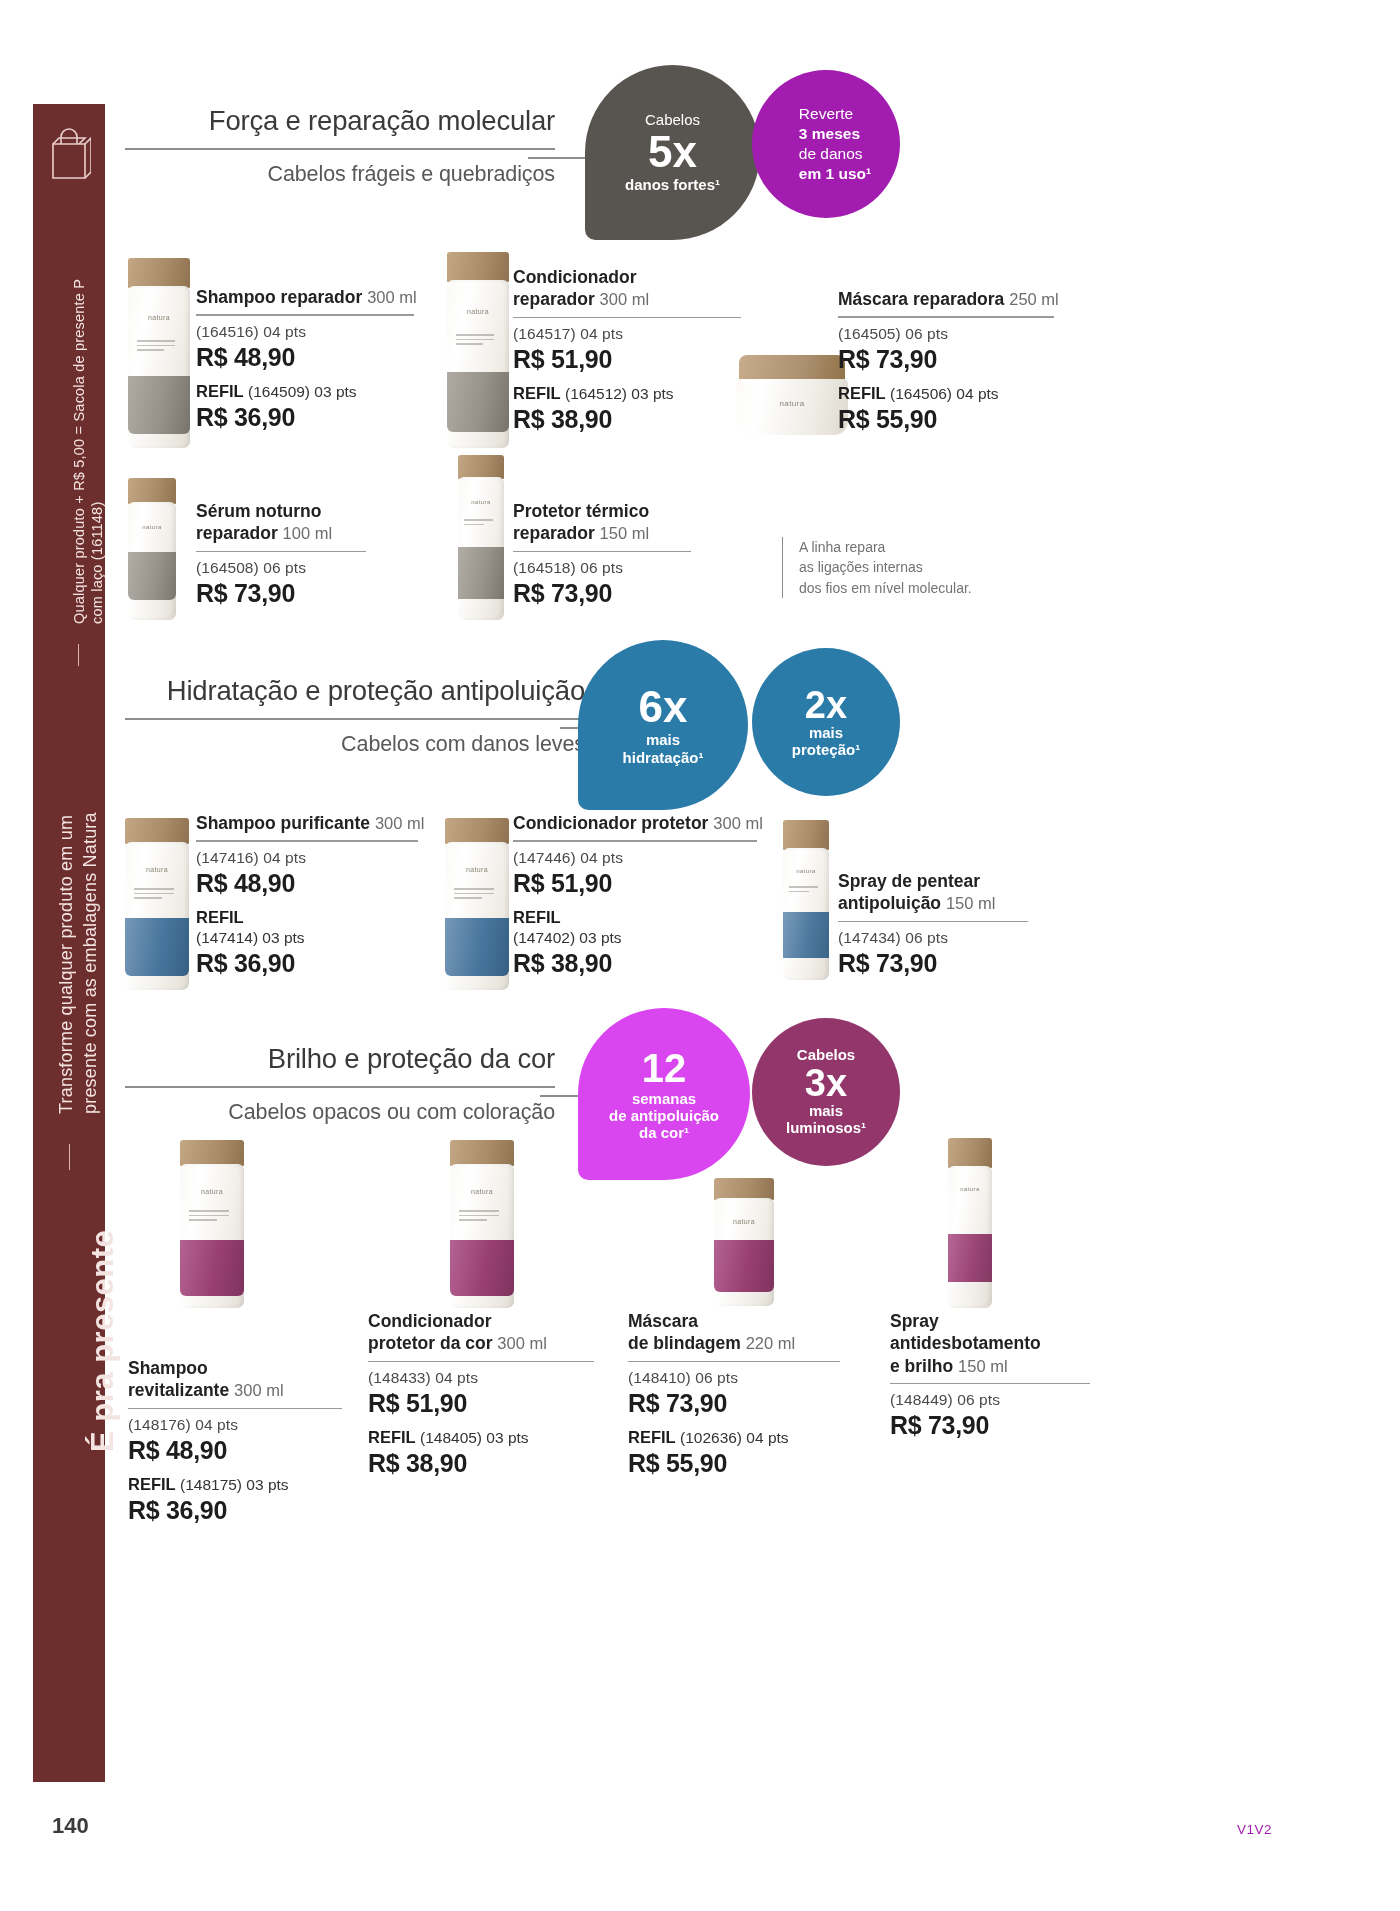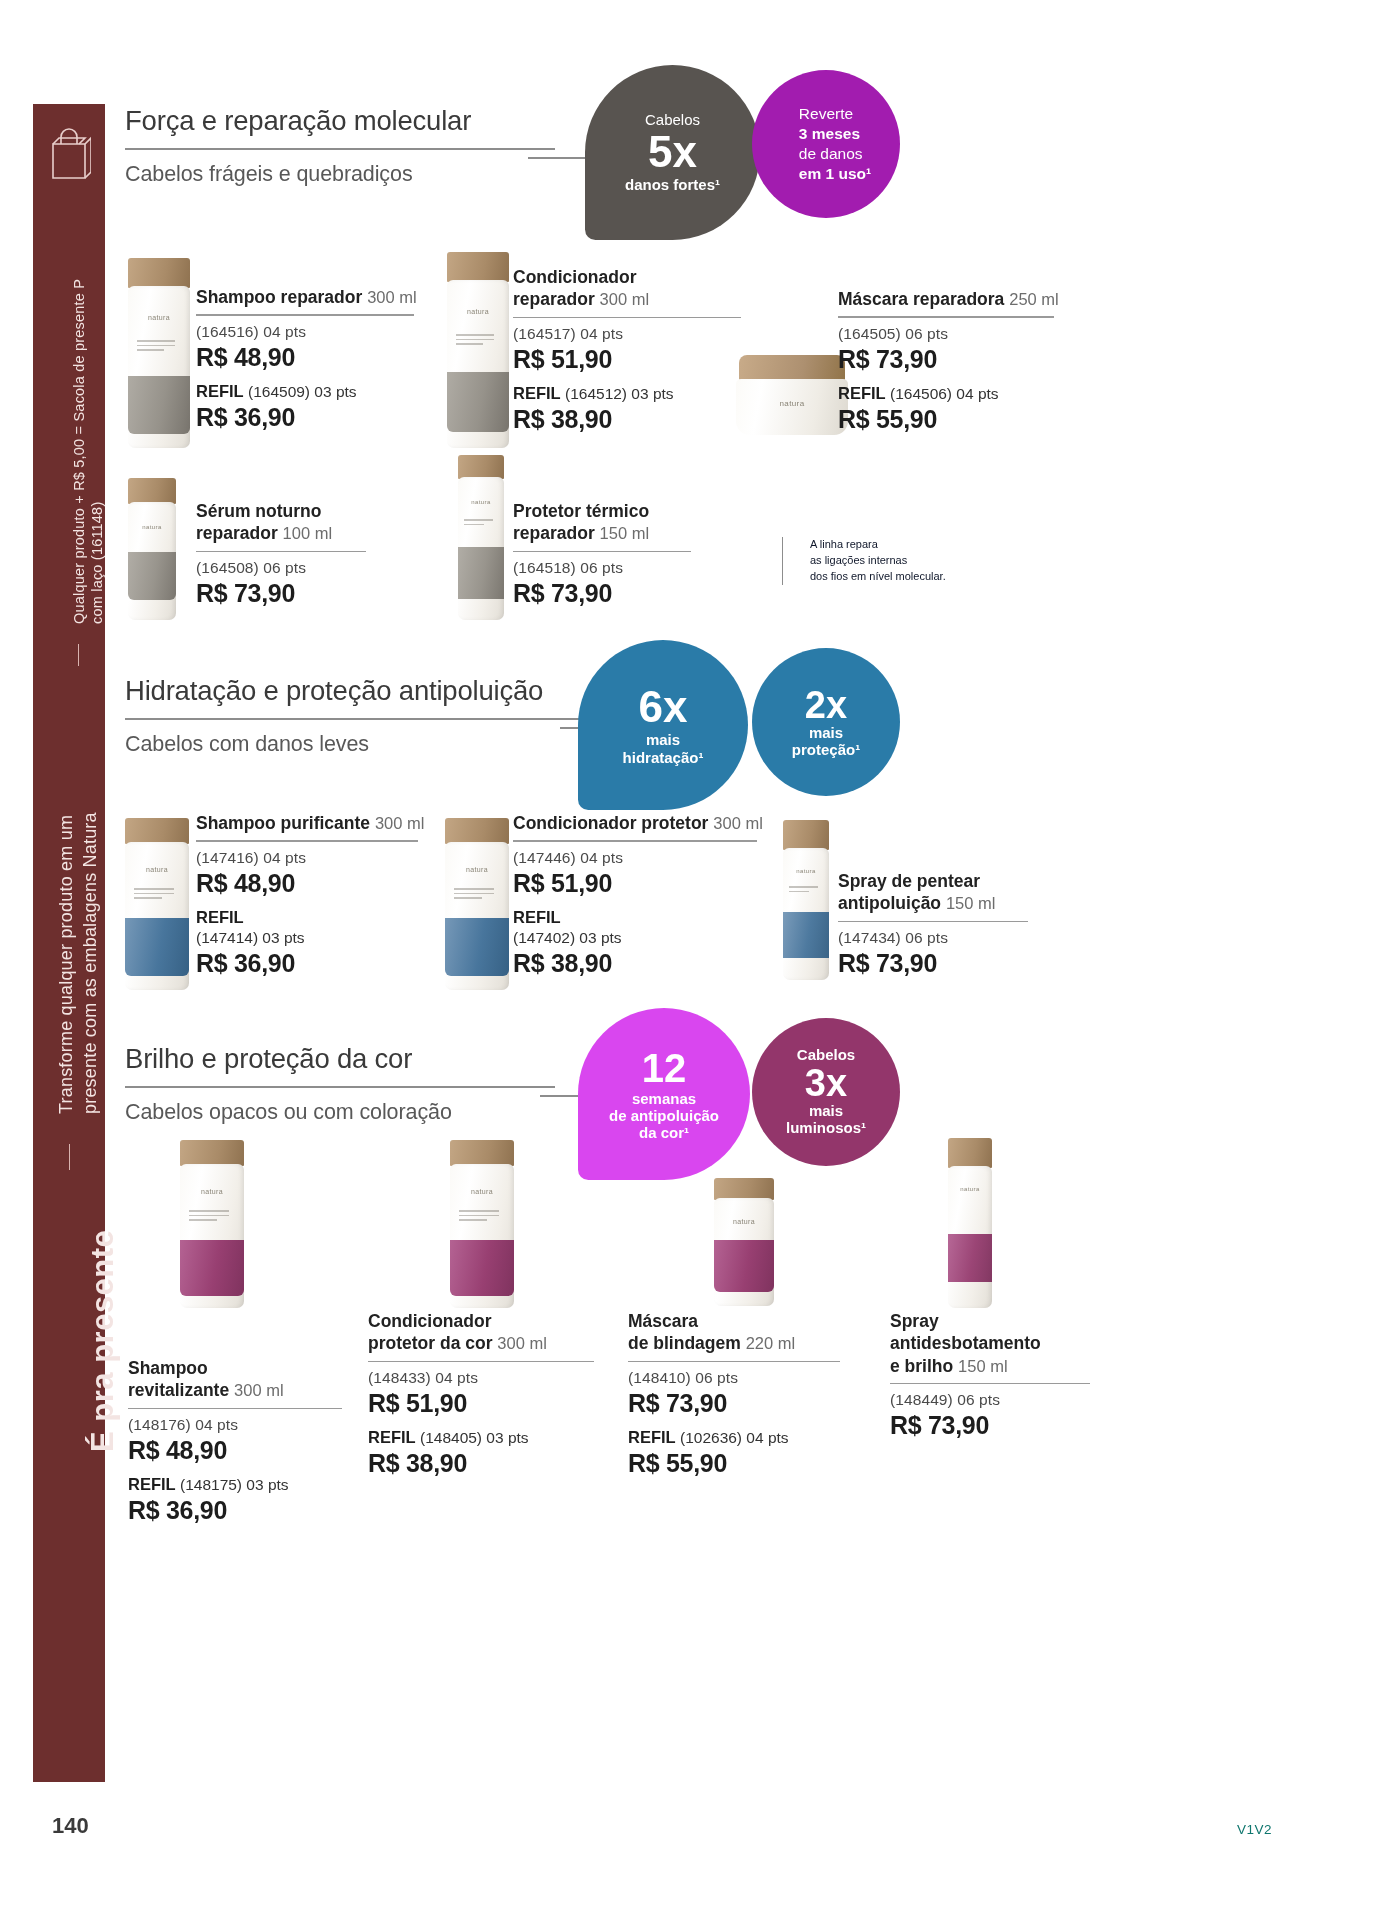--- a/index.html
+++ b/index.html
@@ -30,21 +30,21 @@
     letter-spacing: .2px;
   }
   .vtext.small { font-size: 14.5px; line-height: 17px; }
   .vtext.mid   { font-size: 18px; line-height: 22px; }
   .vtext.big   { font-size: 31px; font-weight: bold; letter-spacing: .5px; }
   .vsep {
     position: absolute; background: #d9b4b0; width: 1px;
   }
 
   
-  .section { position: absolute; }
+  .section { position: absolute; text-align: right; }
   .sec-title {
     font-size: 27.5px; font-weight: normal; color: #3a3a3a;
     letter-spacing: -0.2px; white-space: nowrap;
   }
   .sec-rule { height: 1.6px; background: #8d8d8d; margin: 11px 0 12px 0; }
   .sec-sub {
     font-size: 21.5px; color: #585858; letter-spacing: -0.1px; white-space: nowrap;
   }
 
   
@@ -95,27 +95,27 @@
   .jar { position: absolute; }
   .jar-lid { position: absolute; left: 3%; top: 0; width: 94%; border-radius: 8px 8px 2px 2px; }
   .jar-body {
     position: absolute; left: 0; width: 100%;
     background: linear-gradient(100deg,#fcfbf8 0%,#ffffff 22%,#efece5 70%,#ddd9d0 100%);
     border-radius: 5px 5px 14px 14px;
   }
 
   
   .note {
-    position: absolute; font-size: 11px; line-height: 1.45; color: #0f172a;
-    border-left: 1.4px solid #8d8d8d; padding-left: 27px; white-space: nowrap;
+    position: absolute; font-size: 14px; line-height: 1.45; color: #737373;
+    border-left: 1.4px solid #8d8d8d; padding-left: 16px; white-space: nowrap;
   }
 
   
   .pg-num { position: absolute; left: 52px; top: 1813px; font-size: 22px; font-weight: bold; color: #3a3a3a; }
-  .pg-ver { position: absolute; left: 1237px; top: 1822px; font-size: 13.5px; color: #0f766e; letter-spacing: .5px; }
+  .pg-ver { position: absolute; left: 1237px; top: 1822px; font-size: 13.5px; color: #a21caf; letter-spacing: .5px; }
 </style>
 </head>
 <body>
 
 <div class="page">
 
   <div class="sidebar">
     <div class="sidebar-inner">
       <svg class="bag-icon" viewBox="0 0 44 52">
         <path d="M6 16 h32 v34 h-32 z" fill="none" stroke="#e9cfcc" stroke-width="1.6"></path>

